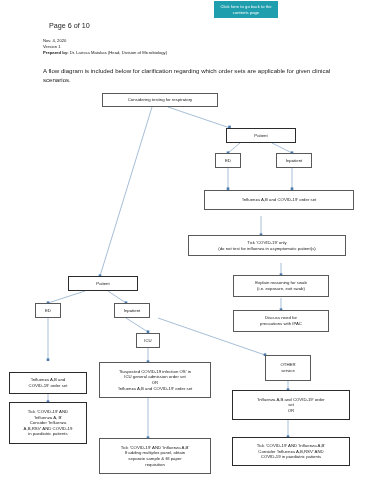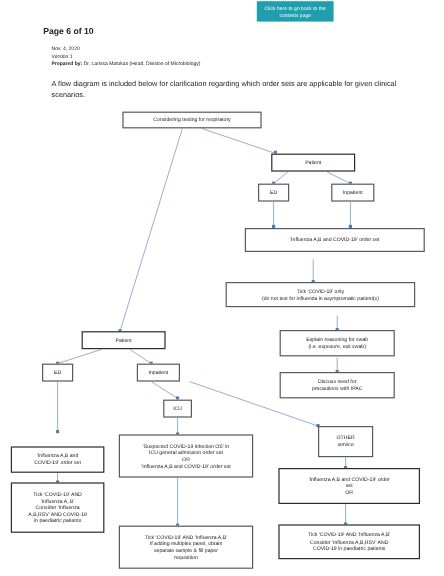--- a/index.html
+++ b/index.html
@@ -19,22 +19,22 @@
     background:#1f9fae;color:#ffffff;
     font-size:4.1px;line-height:5.4px;
     text-align:center;
     display:flex;align-items:center;justify-content:center;
     padding:0 2px;box-sizing:border-box;
     letter-spacing:.05px;
   }
 
   
   .page-no{
-    position:absolute;left:36px;top:21px;
-    font-size:7.2px;font-weight:bold;color:#222;
+    position:absolute;left:49px;top:21px;
+    font-size:7.2px;font-weight:normal;color:#222;
   }
   .meta{
     position:absolute;left:43px;top:38px;
     font-size:4.2px;line-height:6px;color:#222;
   }
   .meta b{font-weight:bold;}
   .meta .lite{font-weight:normal;}
   .intro{
     position:absolute;left:43px;top:66px;width:300px;
     font-size:6.1px;line-height:9px;color:#222;

